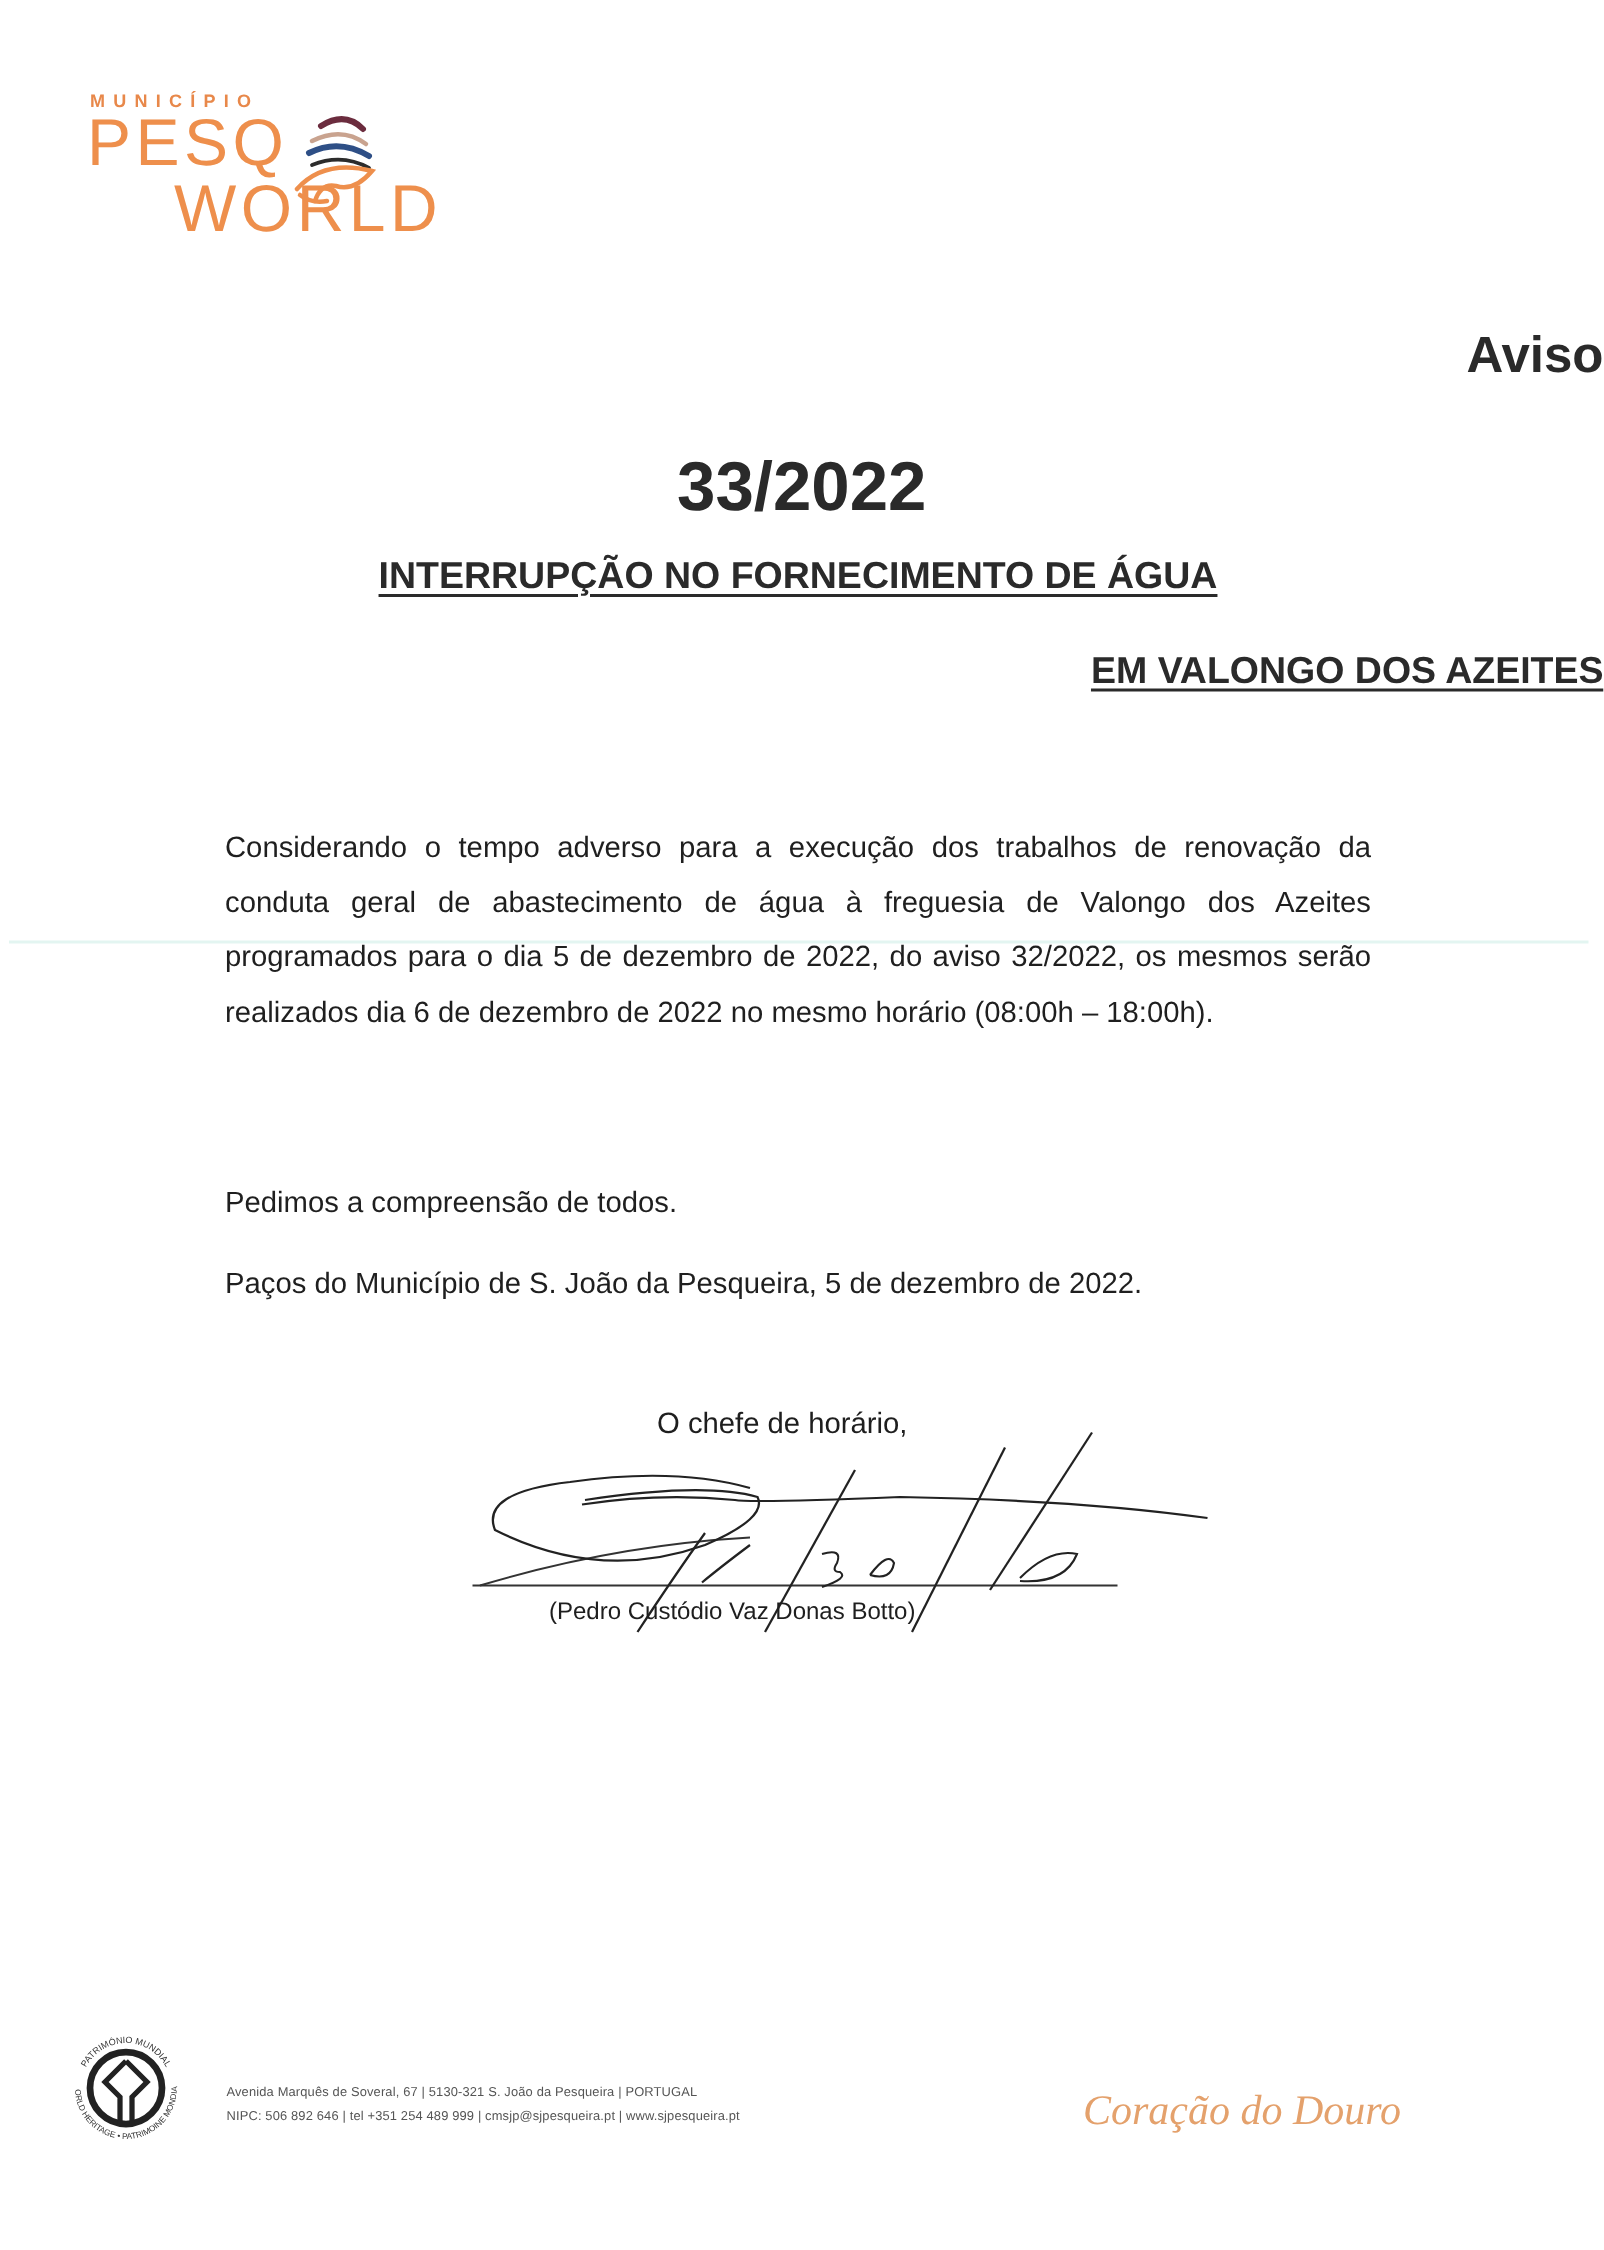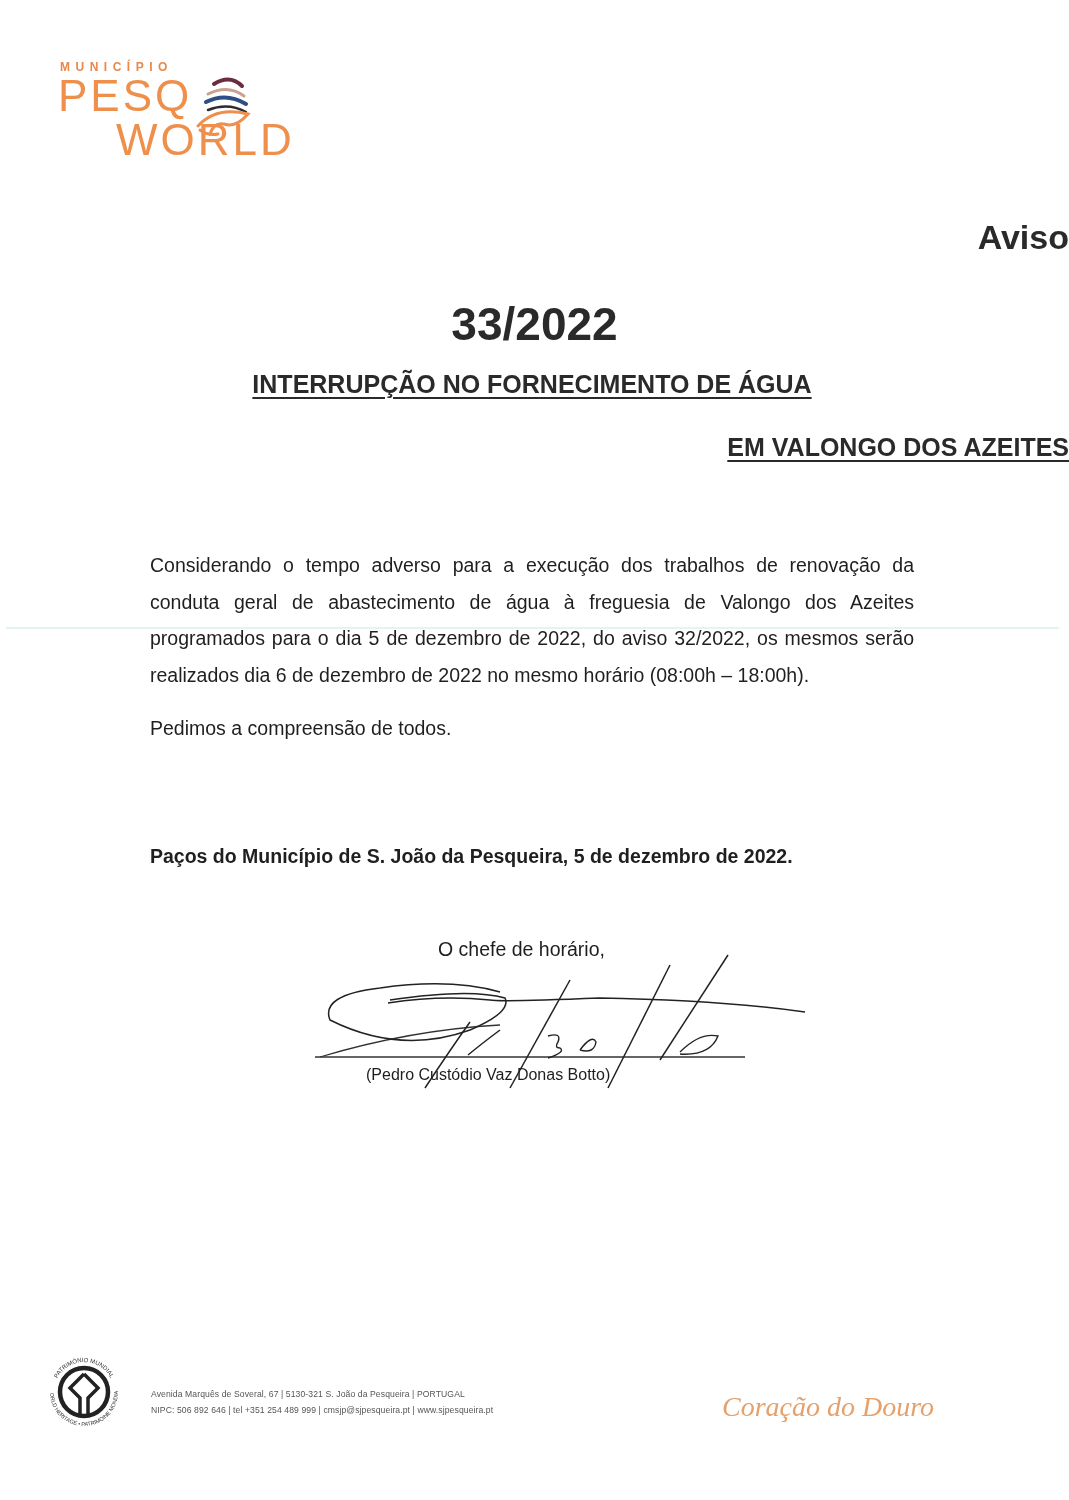--- a/index.html
+++ b/index.html
@@ -19,22 +19,22 @@
   
   .title { position: absolute; left: 0; width: 1069px; text-align: center; font-weight: bold; color: #2a2a2a; }
   .t-aviso { top: 218px; font-size: 34px; text-align: right; }
   .t-num { top: 297px; font-size: 46px; }
   .t-sub1 { top: 370px; font-size: 25px; left: 212px; width: 640px; text-decoration: underline; text-underline-offset: 4px; text-decoration-thickness: 2px; }
   .t-sub2 { top: 433px; font-size: 25px; text-decoration: underline; text-underline-offset: 4px; text-decoration-thickness: 2px; text-align: right; }
 
   
   .body-text { position: absolute; left: 150px; width: 764px; font-size: 19.5px; line-height: 36.6px; text-align: justify; color: #1f1f1f; }
   .p1 { top: 547px; }
-  .p2 { top: 710px; }
-  .p3 { top: 838px; font-weight: bold; }
+  .p2 { top: 784px; }
+  .p3 { top: 838px; }
 
   .sig-role { position: absolute; left: 438px; top: 938px; font-size: 19.5px; }
   .sig-name { position: absolute; left: 366px; top: 1066px; font-size: 16px; }
   .sig-svg { position: absolute; left: 300px; top: 940px; width: 520px; height: 170px; }
 
   
   .heritage { position: absolute; left: 38px; top: 1346px; width: 92px; height: 92px; }
   .address { position: absolute; left: 151px; top: 1386px; font-size: 8.6px; color: #555; line-height: 16px; letter-spacing: 0.1px; }
   .tagline { position: absolute; left: 722px; top: 1378px; width: 250px; height: 60px; }
 </style>

